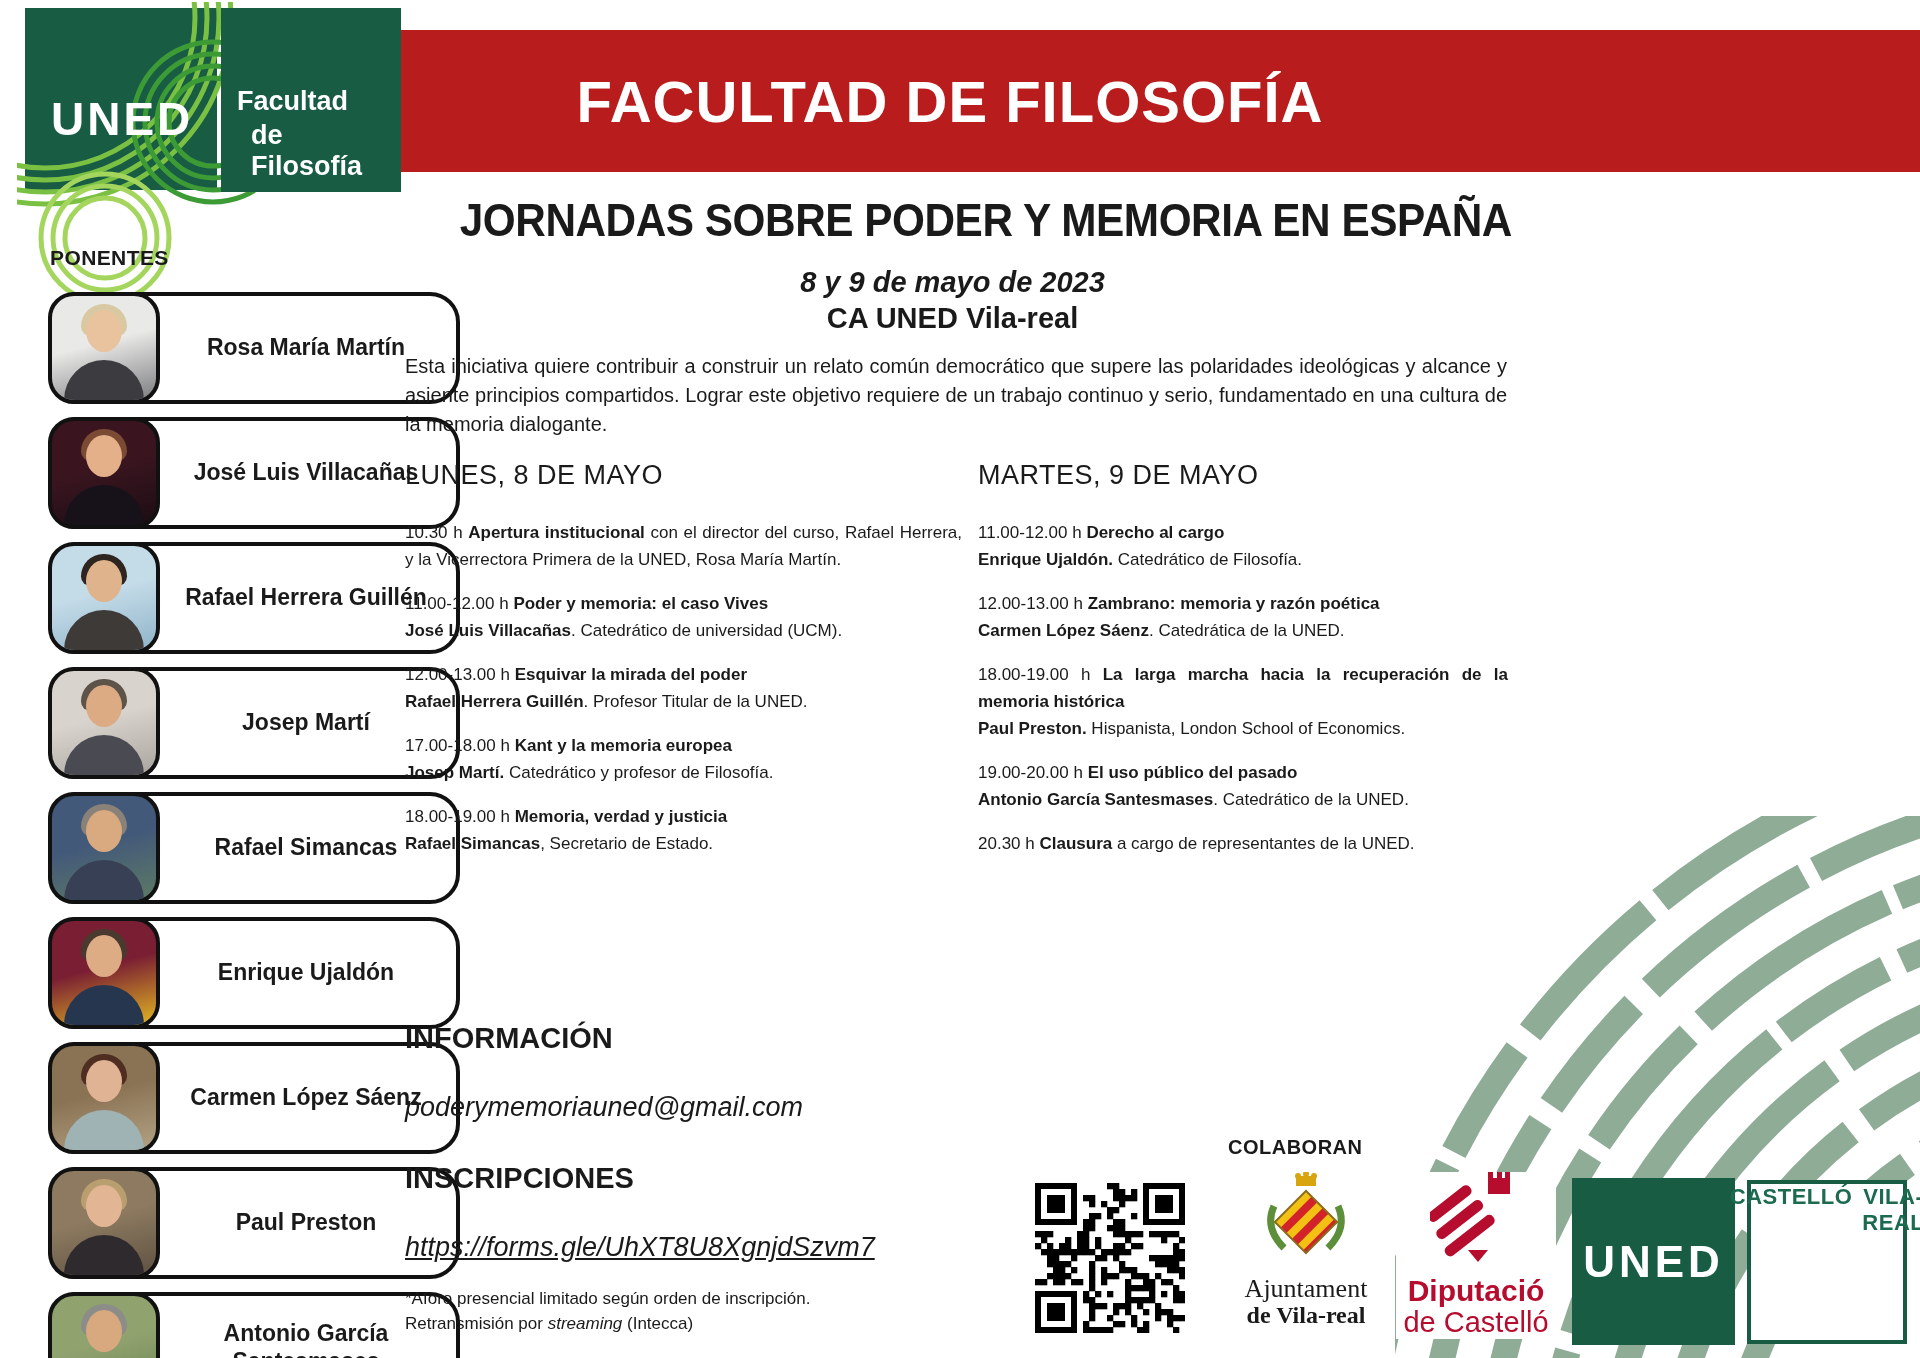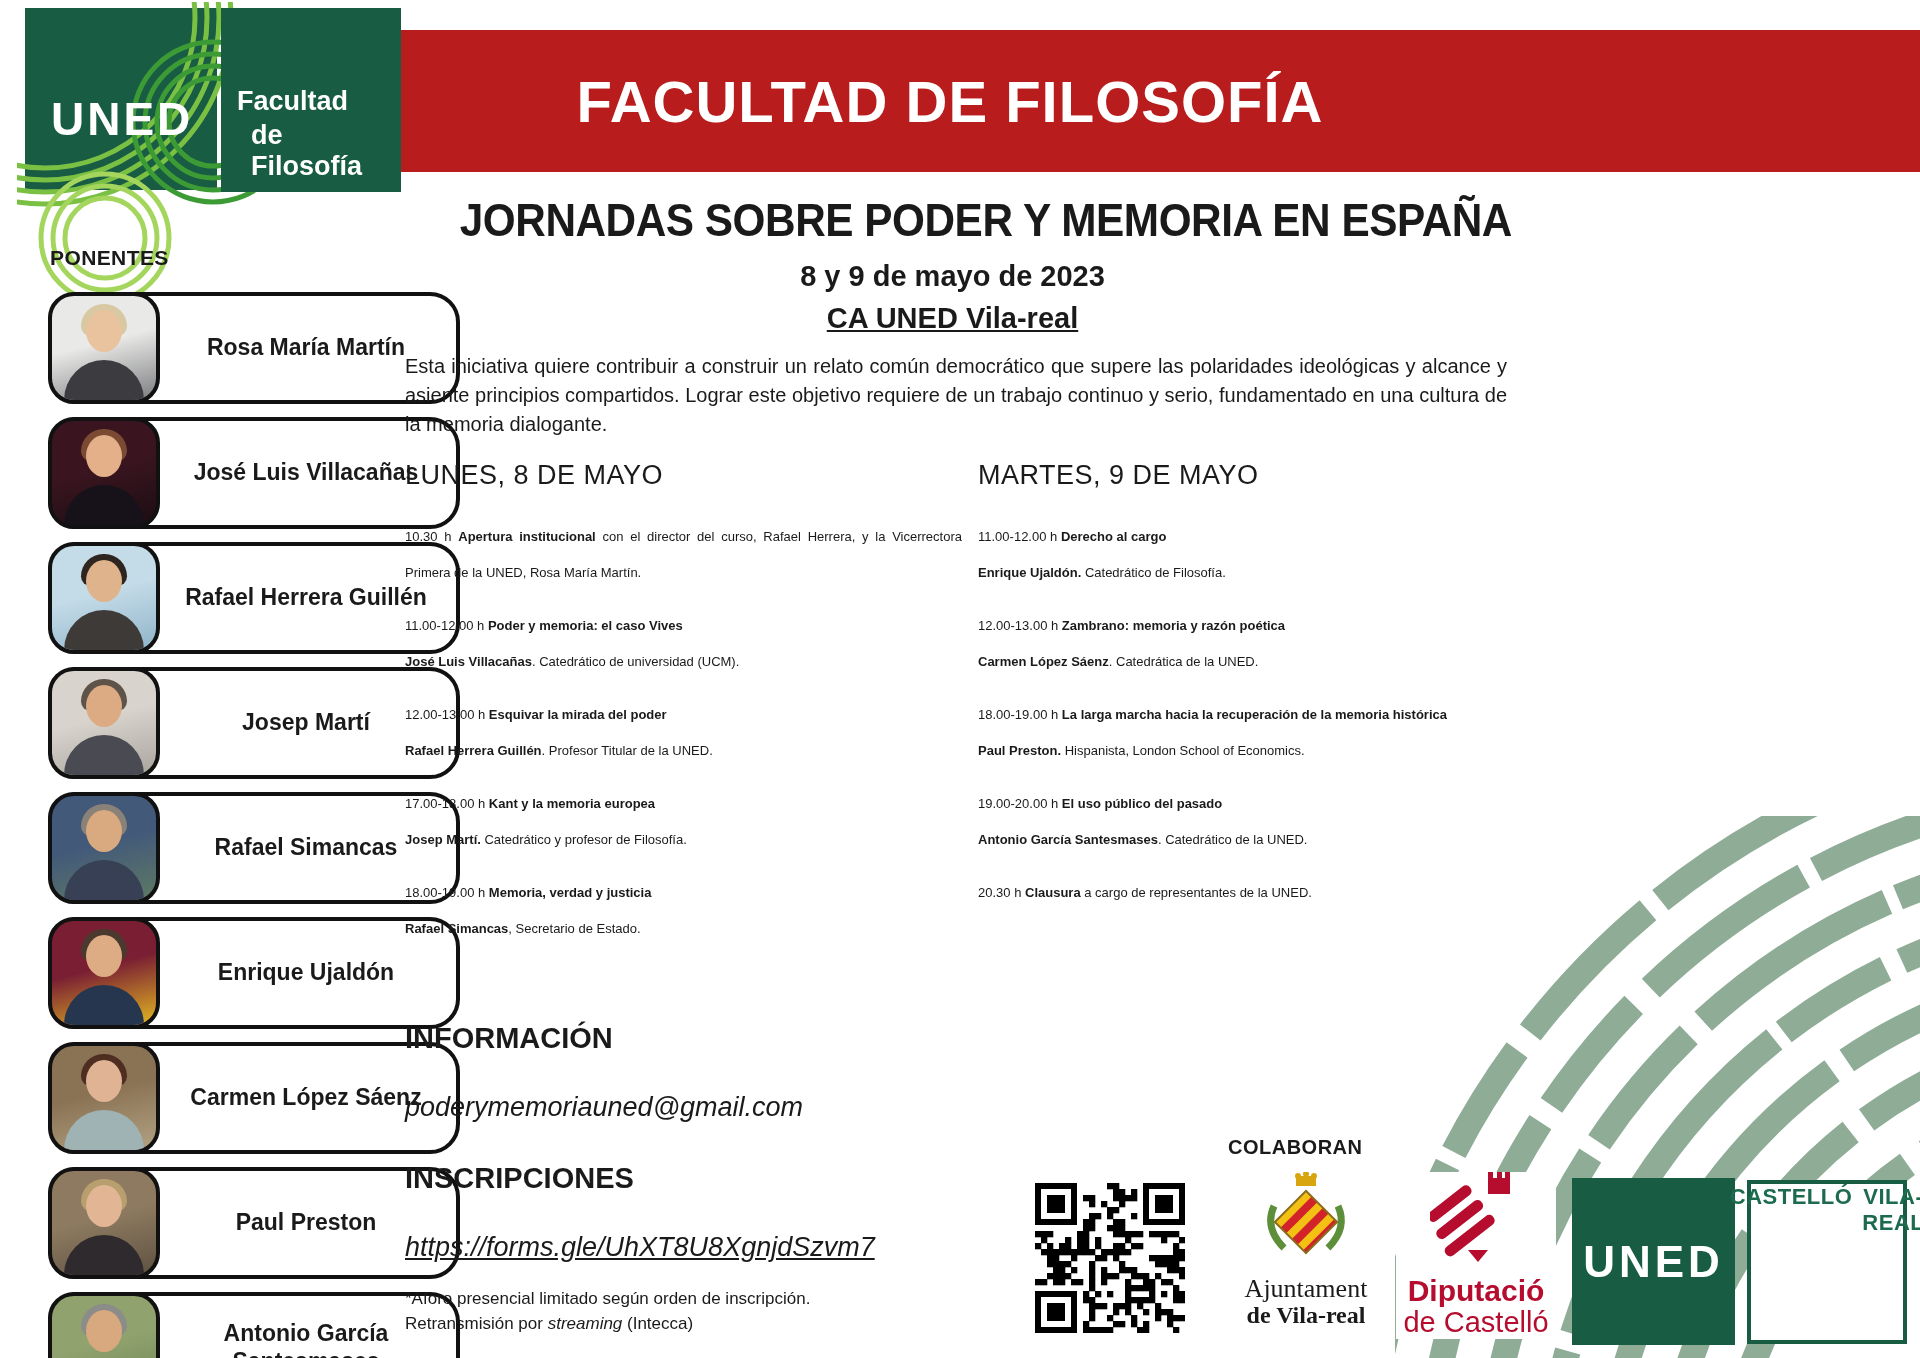--- a/index.html
+++ b/index.html
@@ -22,29 +22,29 @@
         display:flex;align-items:center;}
   .speaker-photo{flex:none;width:104px;height:104px;margin:-4px;border:4px solid #111;border-radius:26px;
         position:relative;overflow:hidden;}
   .sil-hair{position:absolute;left:50%;top:8px;width:46px;height:32px;border-radius:23px 23px 10px 10px;transform:translateX(-50%);}
   .sil-head{position:absolute;left:50%;top:14px;width:36px;height:42px;border-radius:50%;transform:translateX(-50%);}
   .sil-body{position:absolute;left:50%;bottom:-10px;width:80px;height:50px;border-radius:40px 40px 0 0;transform:translateX(-50%);}
   .speaker-name{flex:1;text-align:center;font-size:23px;font-weight:700;line-height:1.2;padding:0 10px;}
   
   .event-title{position:absolute;left:405px;top:192px;width:1095px;text-align:center;font-size:47px;font-weight:800;
         letter-spacing:-.5px;white-space:nowrap;transform:scaleX(.9);transform-origin:center;}
-  .event-date{position:absolute;left:405px;top:260px;width:1095px;text-align:center;font-size:29px;font-weight:800;}
-  .event-venue{position:absolute;left:405px;top:302px;width:1095px;text-align:center;font-size:29px;font-weight:800;text-decoration:underline;}
+  .event-date{position:absolute;left:405px;top:266px;width:1095px;text-align:center;font-size:29px;font-weight:800;font-style:italic;}
+  .event-venue{position:absolute;left:405px;top:302px;width:1095px;text-align:center;font-size:29px;font-weight:800;}
   .event-desc{position:absolute;left:405px;top:352px;width:1102px;font-size:20px;line-height:29px;text-align:justify;}
   
   .col{position:absolute;top:460px;}
   .col.monday{left:405px;width:557px;}
   .col.tuesday{left:978px;width:530px;}
   .col-heading{font-size:27px;font-weight:400;letter-spacing:.5px;margin-bottom:28px;}
-  .sched-item{font-size:13px;line-height:36px;margin-bottom:17px;text-align:justify;}
+  .sched-item{font-size:17px;line-height:27px;margin-bottom:17px;text-align:justify;}
   .b{font-weight:700;}
   .i{font-style:italic;}
   
   .info-heading{position:absolute;left:405px;top:1022px;font-size:29px;font-weight:800;}
   .contact-email{position:absolute;left:405px;top:1092px;font-size:27px;font-style:italic;}
   .insc-heading{position:absolute;left:405px;top:1162px;font-size:29px;font-weight:800;}
   .reg-link{position:absolute;left:405px;top:1232px;font-size:27px;font-style:italic;text-decoration:underline;color:#1a1a1a;}
   .note{position:absolute;left:405px;top:1286px;font-size:17px;line-height:25px;}
   
   .qr{position:absolute;left:1035px;top:1183px;width:150px;height:150px;background:#fff;z-index:3;}

